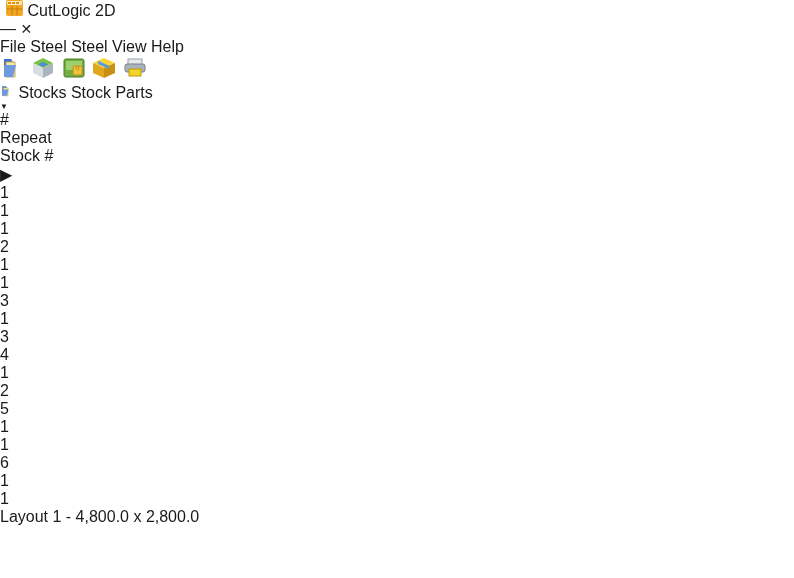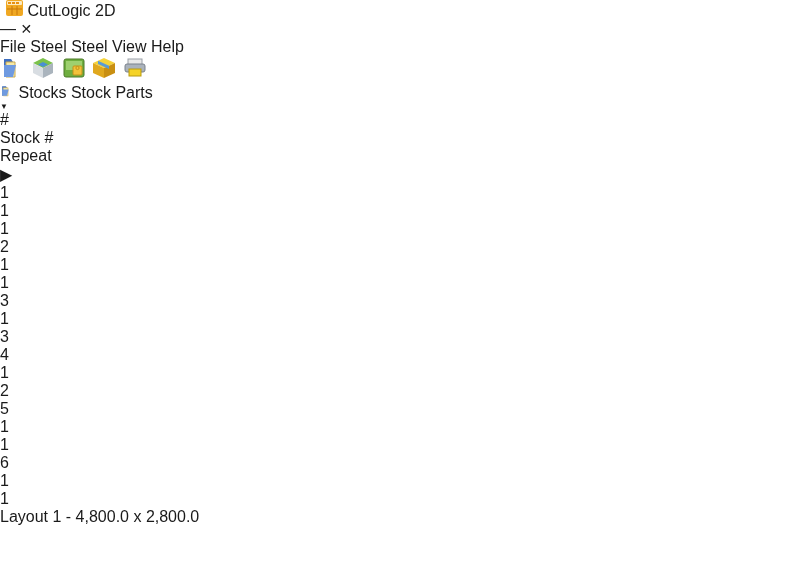--- a/index.html
+++ b/index.html
@@ -126,22 +126,22 @@
       <span class="tab"><span>Stock</span></span>
       <span class="vline"></span>
       <span class="tab"><span>Parts</span></span>
     </div>
 
     <div class="left-panel">
       <div class="grid">
         <div class="ghead">
           <div class="tsel" style="font-size:8px">▼</div>
           <div class="gh w-num">#</div>
+          <div class="gh w-rep">Repeat</div>
           <div class="gh w-stock">Stock #</div>
-          <div class="gh w-rep">Repeat</div>
           <div class="tfill"></div>
         </div>
         <div id="stock-rows">
             <div class="trow">
               <div class="tsel">▶</div>
               <div class="tcell w-num">1</div>
               <div class="tcell w-stock">1</div>
               <div class="tcell w-rep">1</div>
               <div class="tfill"></div>
             </div>

